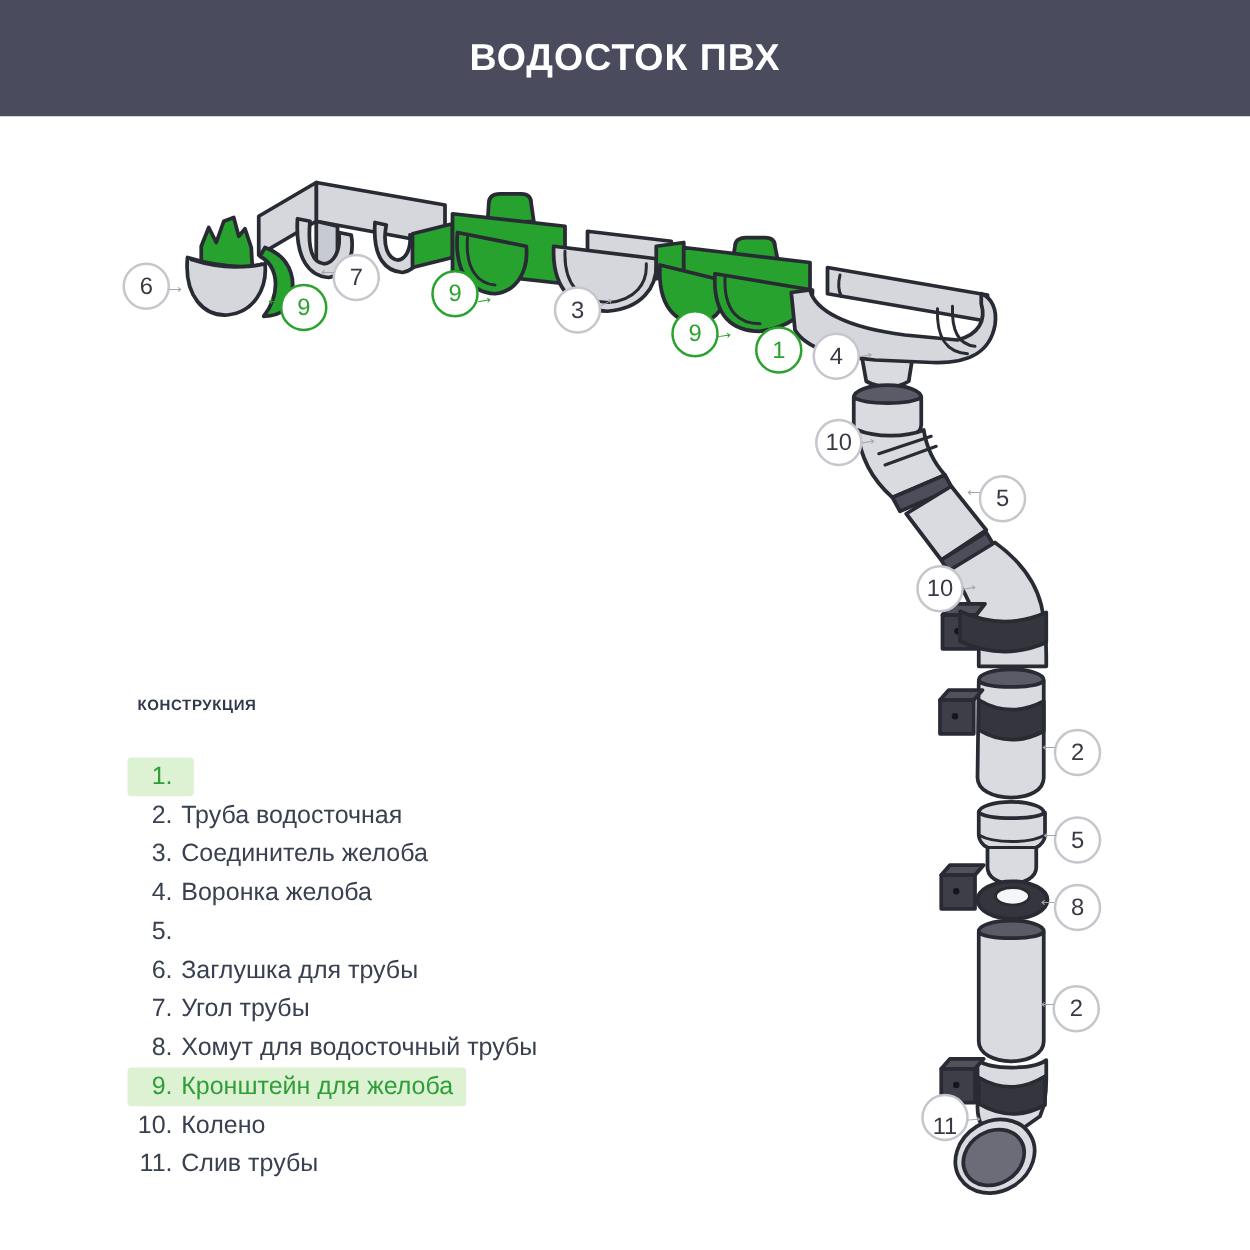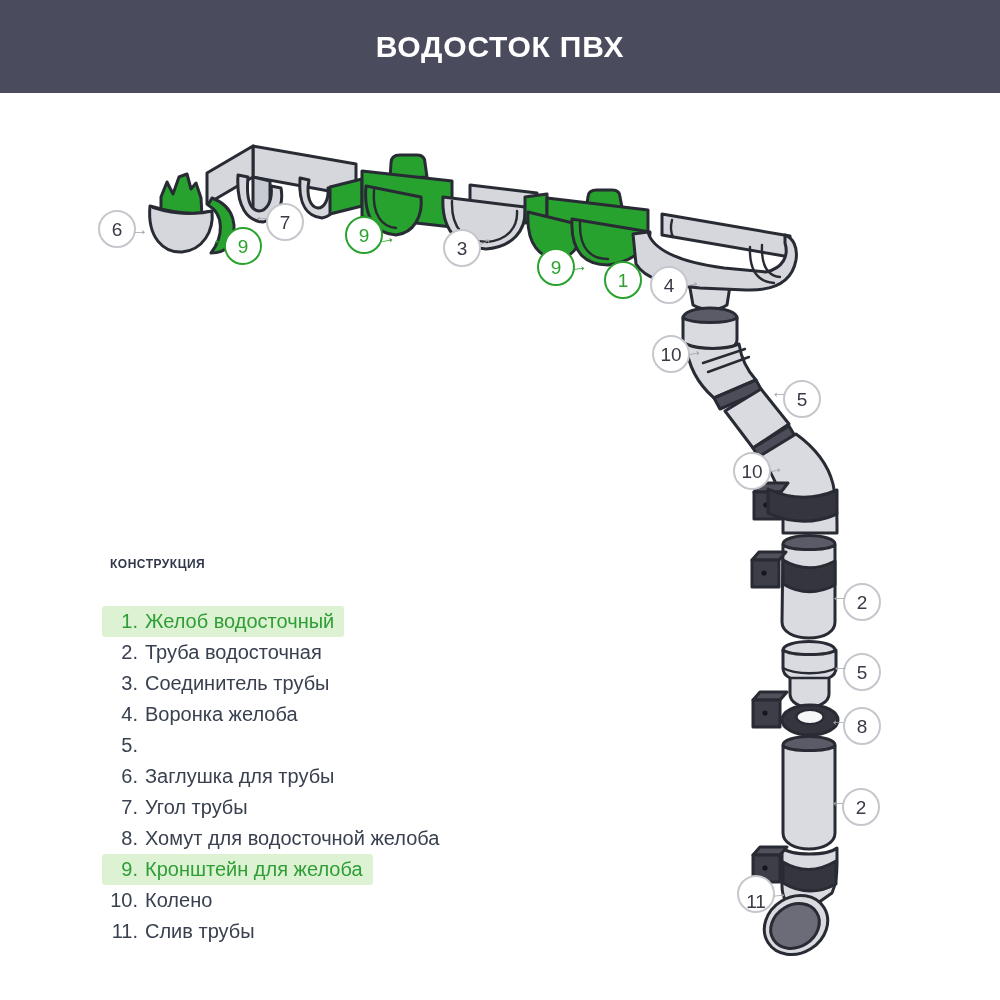--- a/index.html
+++ b/index.html
@@ -228,48 +228,47 @@
       <span class="callout-arrow" style="left: 40px; top: 16px; transform: translate(-50%, -50%) rotate(-5deg);">→</span>
     </div>
   </div>
 
 <div class="legend-heading">КОНСТРУКЦИЯ</div>
 
 <div class="legend-items">
 
 <div class="legend-row hl">
       <span class="num">1.</span>
-      <span class="lbl">Желоб водосточный</span>
     </div>
     <div class="legend-row">
       <span class="num">2.</span>
       <span class="lbl">Труба водосточная</span>
     </div>
     <div class="legend-row">
       <span class="num">3.</span>
-      <span class="lbl">Соединитель трубы</span>
+      <span class="lbl">Соединитель желоба</span>
     </div>
     <div class="legend-row">
       <span class="num">4.</span>
       <span class="lbl">Воронка желоба</span>
     </div>
     <div class="legend-row">
       <span class="num">5.</span>
     </div>
     <div class="legend-row">
       <span class="num">6.</span>
       <span class="lbl">Заглушка для трубы</span>
     </div>
     <div class="legend-row">
       <span class="num">7.</span>
       <span class="lbl">Угол трубы</span>
     </div>
     <div class="legend-row">
       <span class="num">8.</span>
-      <span class="lbl">Хомут для водосточной желоба</span>
+      <span class="lbl">Хомут для водосточный трубы</span>
     </div>
     <div class="legend-row hl">
       <span class="num">9.</span>
       <span class="lbl">Кронштейн для желоба</span>
     </div>
     <div class="legend-row">
       <span class="num">10.</span>
       <span class="lbl">Колено</span>
     </div>
     <div class="legend-row">

